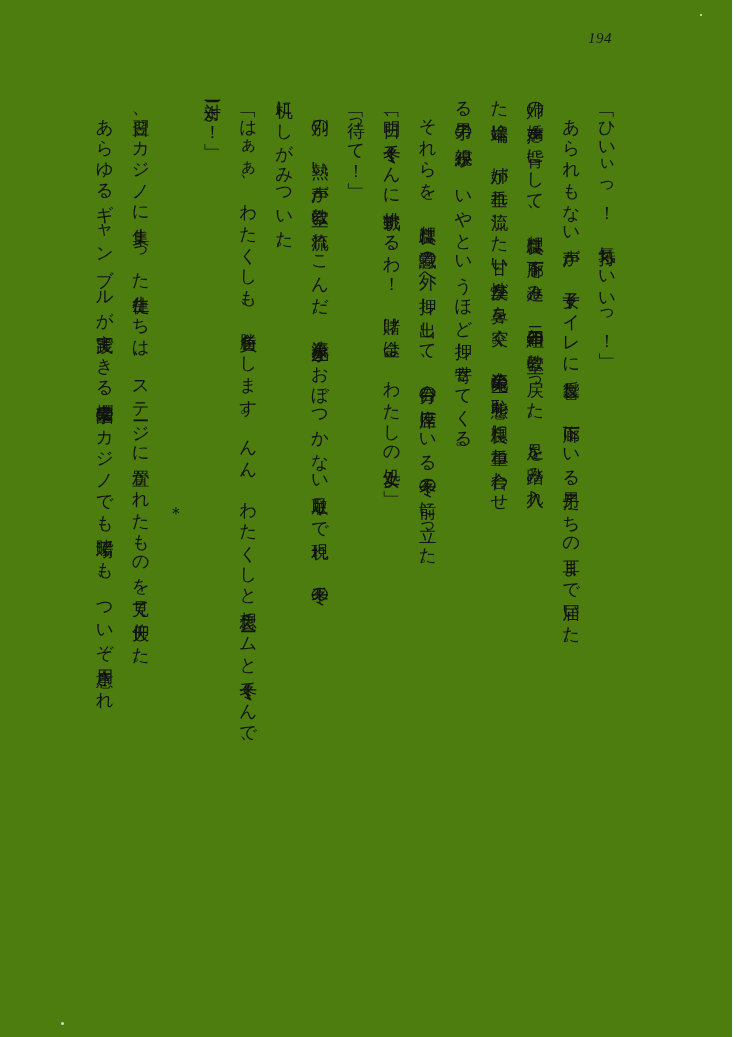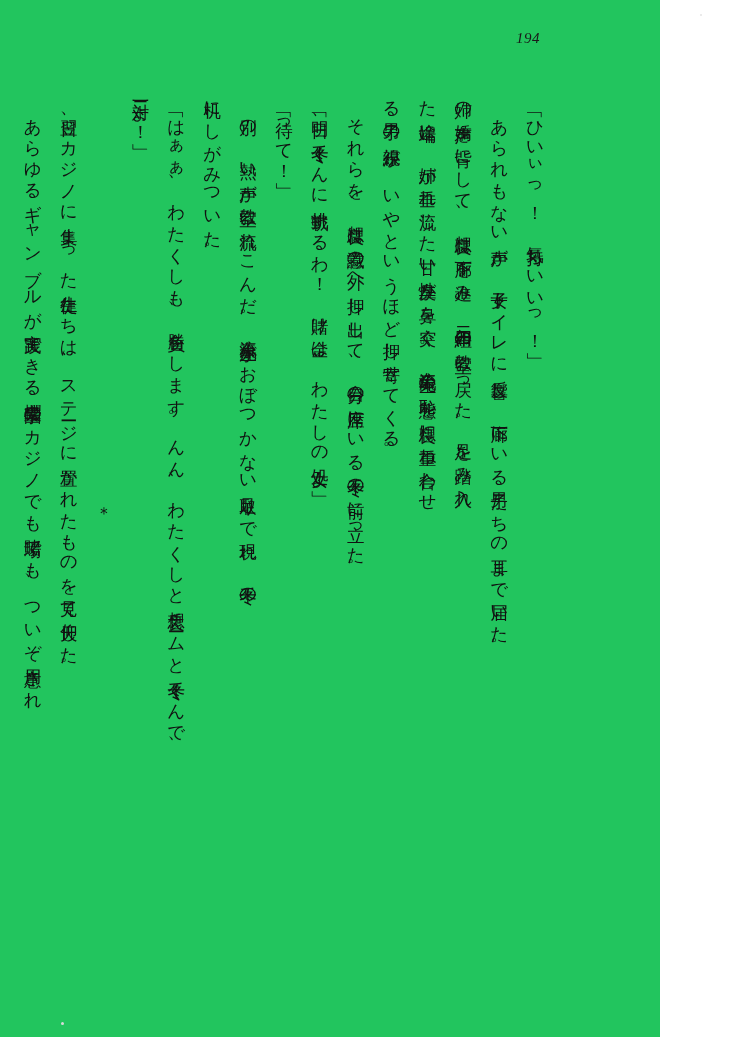--- a/index.html
+++ b/index.html
@@ -10,23 +10,23 @@
   body {
     width: 736px;
     height: 1037px;
     font-family: "Liberation Serif", "DejaVu Serif", serif;
     color: #111111;
     overflow: hidden;
   }
 
   #page {
     position: relative;
-    width: 660px;
+    width: 732px;
     height: 1037px;
-    background: #22c55e;
+    background: #4d7c0f;
     box-sizing: border-box;
   }
 
   
   #page-number {
     position: absolute;
     top: 30px;
     right: 120px;
     font-size: 15px;
     font-style: italic;

